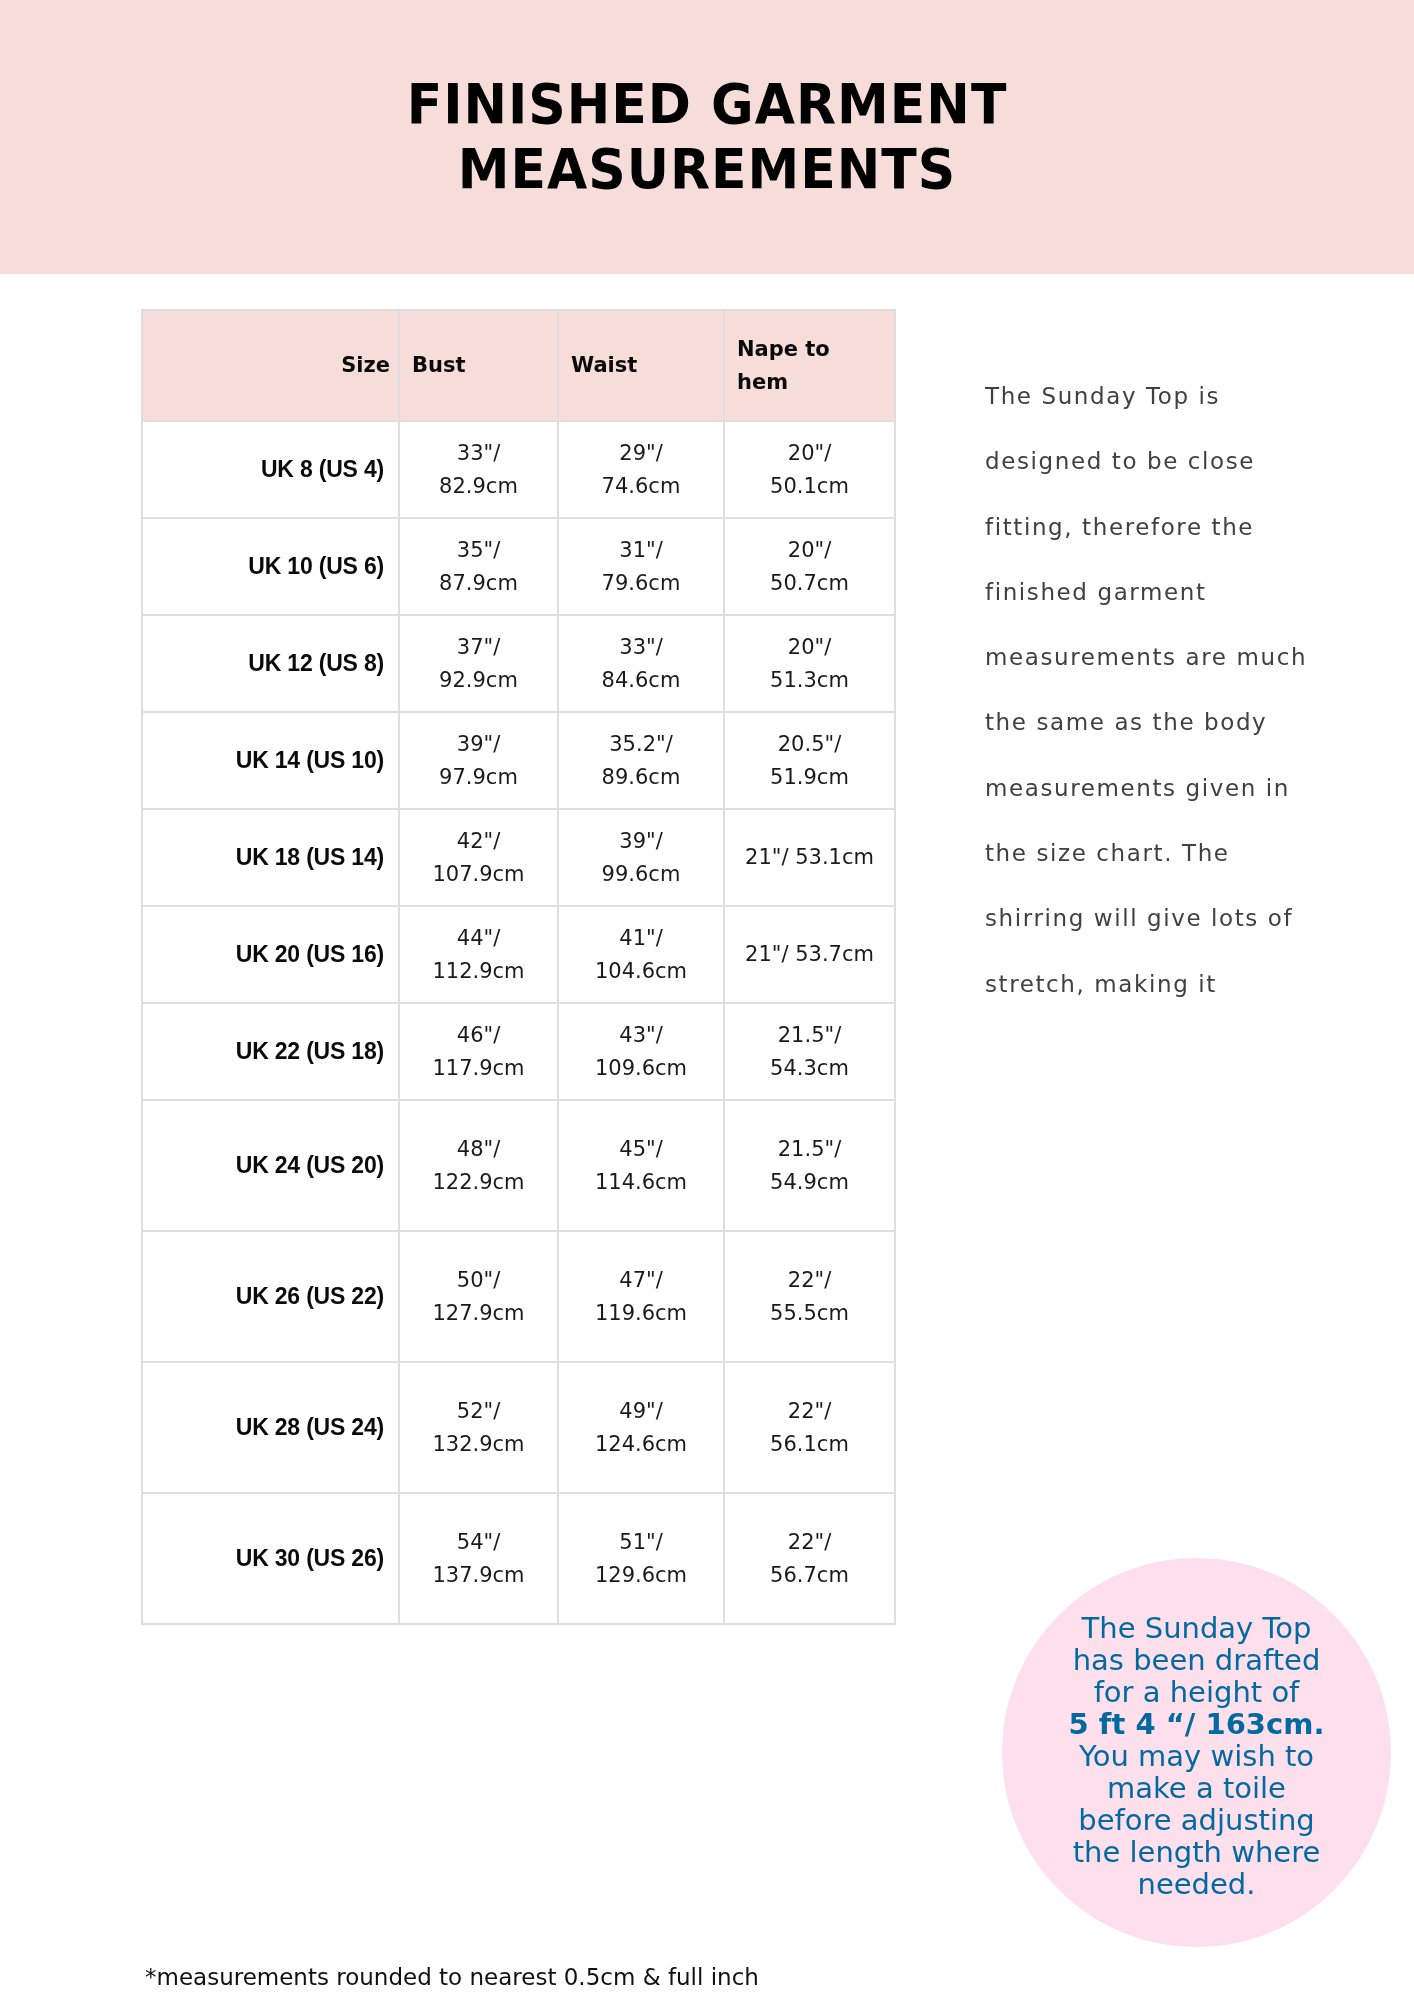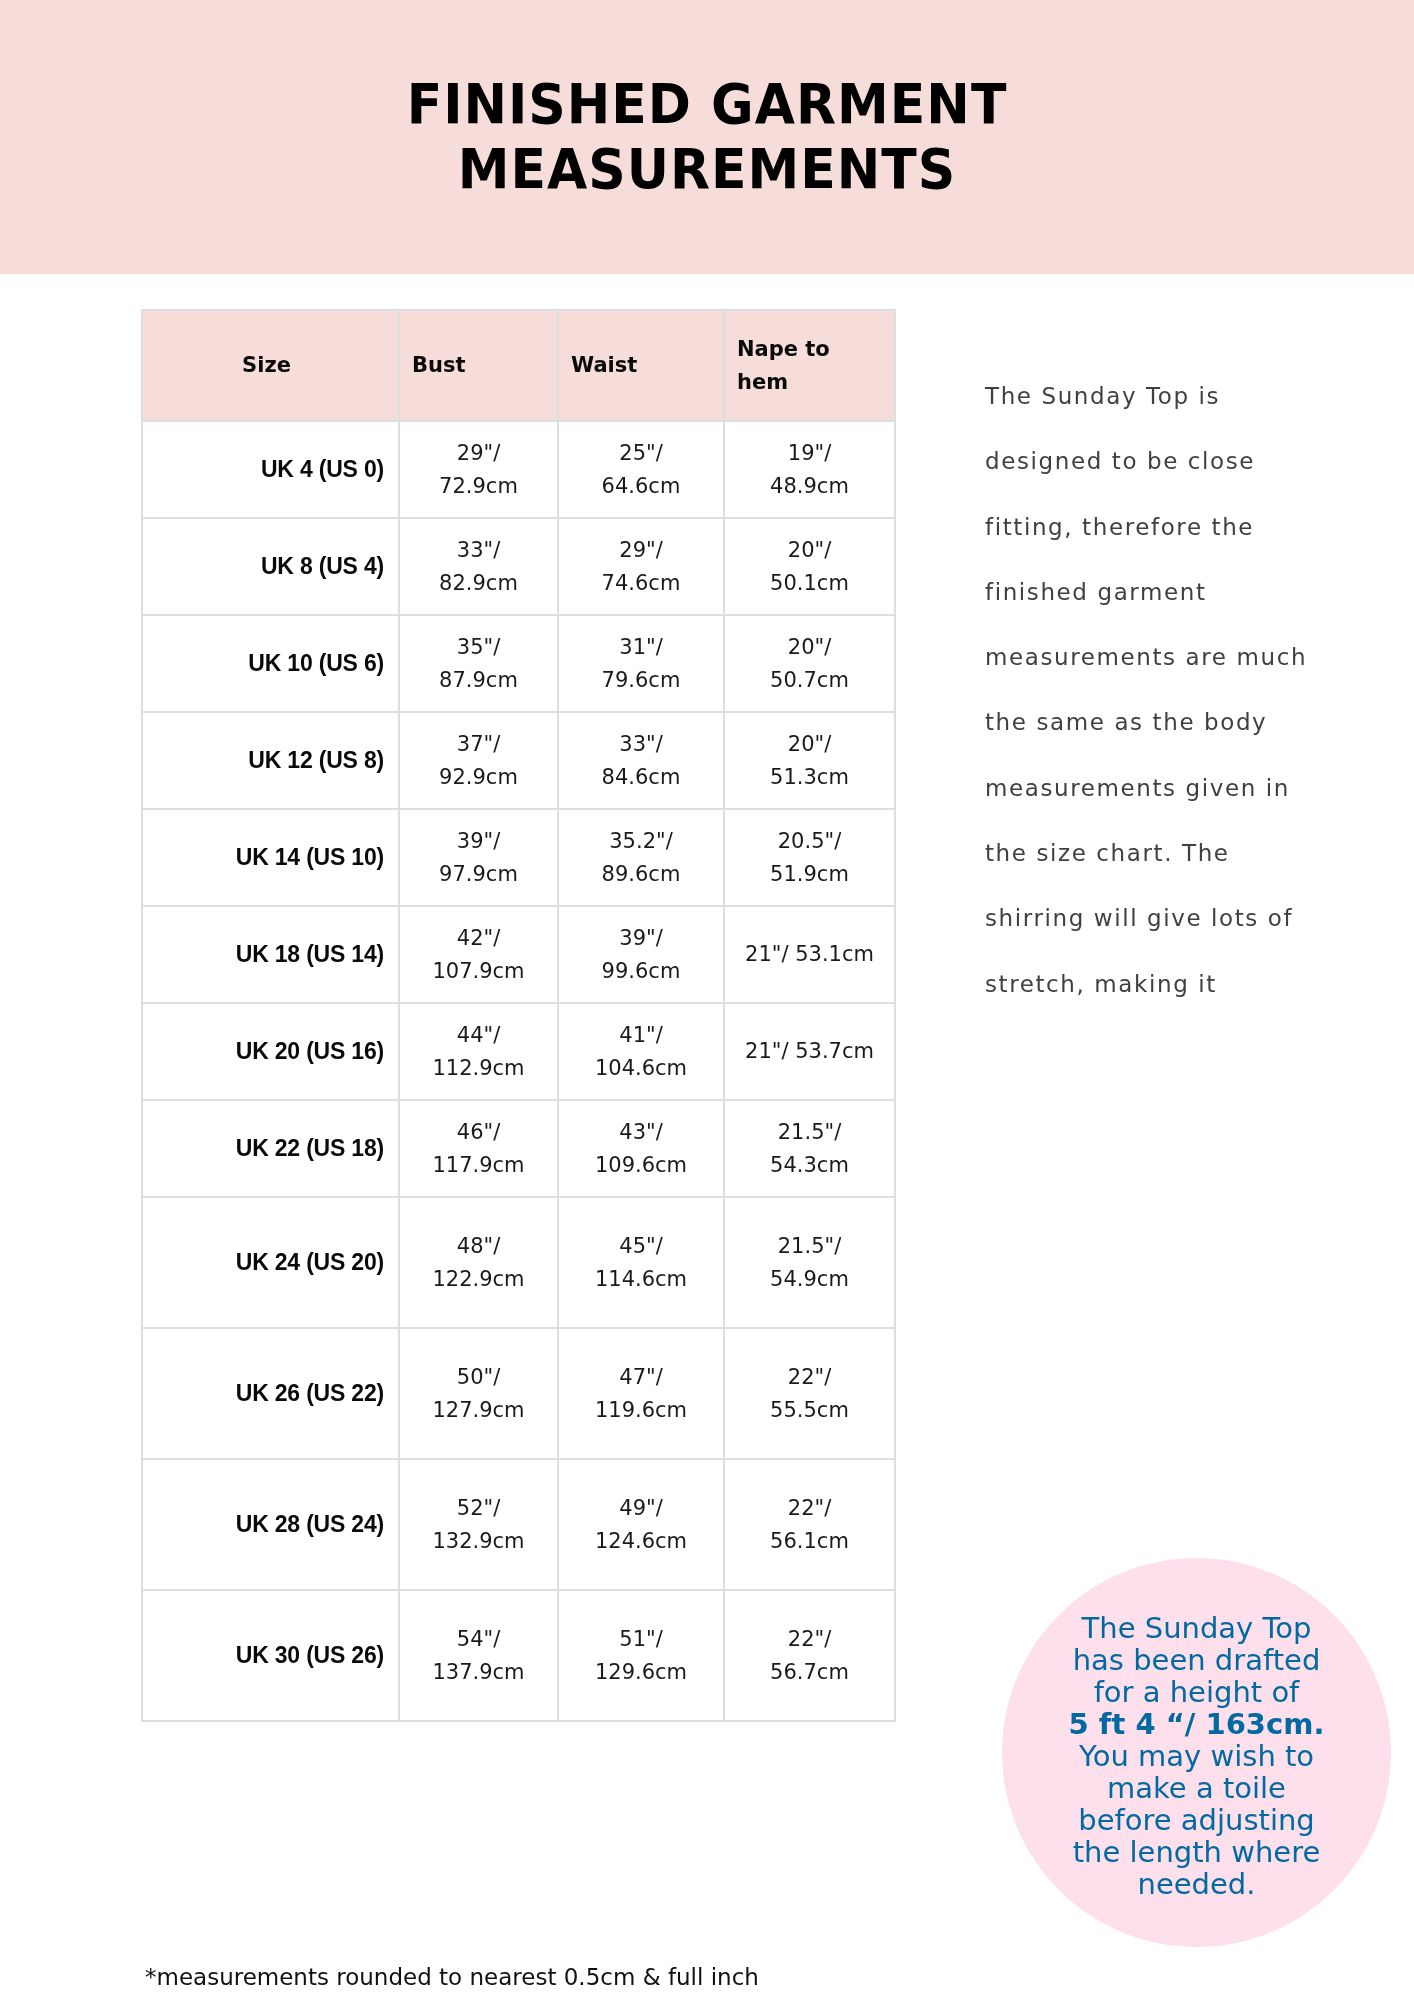--- a/index.html
+++ b/index.html
@@ -29,21 +29,21 @@
   }
   .size-table th, .size-table td {
     border: 2px solid #dedede; padding: 0;
   }
   .size-table thead th {
     background: #f7ddd9; height: 109px;
     font-family: "DejaVu Sans", sans-serif; font-weight: bold;
     font-size: 21px; line-height: 33px; text-align: left;
     padding-left: 12px; padding-right: 8px; color: #0a0a0a;
   }
-  .size-table thead th.col-size { text-align: center; padding-left: 0; margin-left: 21px; }
+  .size-table thead th.col-size { text-align: right; padding-left: 0; margin-left: 21px; }
   .size-table td {
     height: 95px; text-align: center; vertical-align: middle;
     font-family: "DejaVu Sans", sans-serif;
     font-size: 21px; line-height: 33px; color: #1a1a1a;
   }
   .size-table tr.tall td { height: 129px; }
   .size-table td.size-cell {
     text-align: right; padding-right: 14px;
     font-family: "Liberation Sans", sans-serif; font-weight: bold;
     font-size: 23px; letter-spacing: -0.2px; color: #0a0a0a;
@@ -101,35 +101,20 @@
       <th>Bust</th>
       <th>Waist</th>
       <th>
         <span class="cell-line">Nape to</span>
         <span class="cell-line">hem</span>
       </th>
     </tr>
   </thead>
   <tbody id="table-body">
       <tr>
-        <td class="size-cell">UK 4 (US 0)</td>
-        <td>
-          <span class="cell-line">29"/</span>
-          <span class="cell-line">72.9cm</span>
-        </td>
-        <td>
-          <span class="cell-line">25"/</span>
-          <span class="cell-line">64.6cm</span>
-        </td>
-        <td>
-          <span class="cell-line">19"/</span>
-          <span class="cell-line">48.9cm</span>
-        </td>
-      </tr>
-      <tr>
         <td class="size-cell">UK 8 (US 4)</td>
         <td>
           <span class="cell-line">33"/</span>
           <span class="cell-line">82.9cm</span>
         </td>
         <td>
           <span class="cell-line">29"/</span>
           <span class="cell-line">74.6cm</span>
         </td>
         <td>

